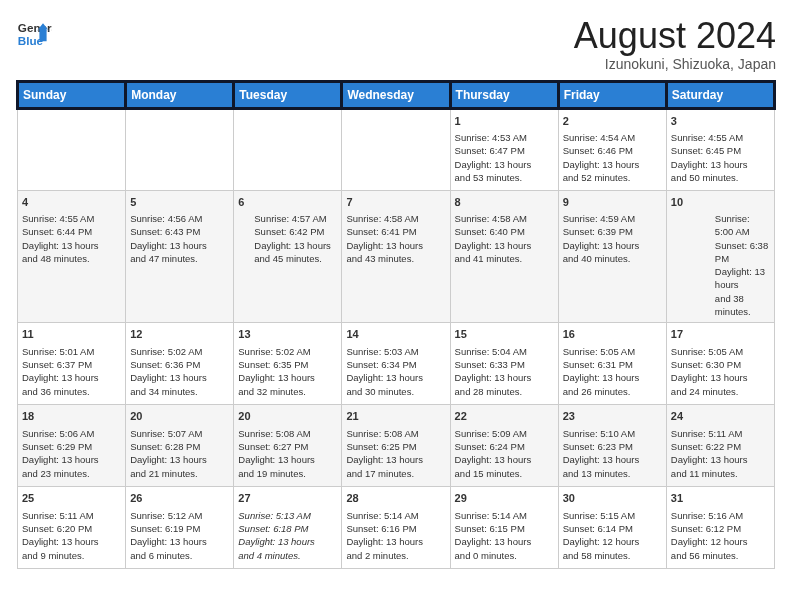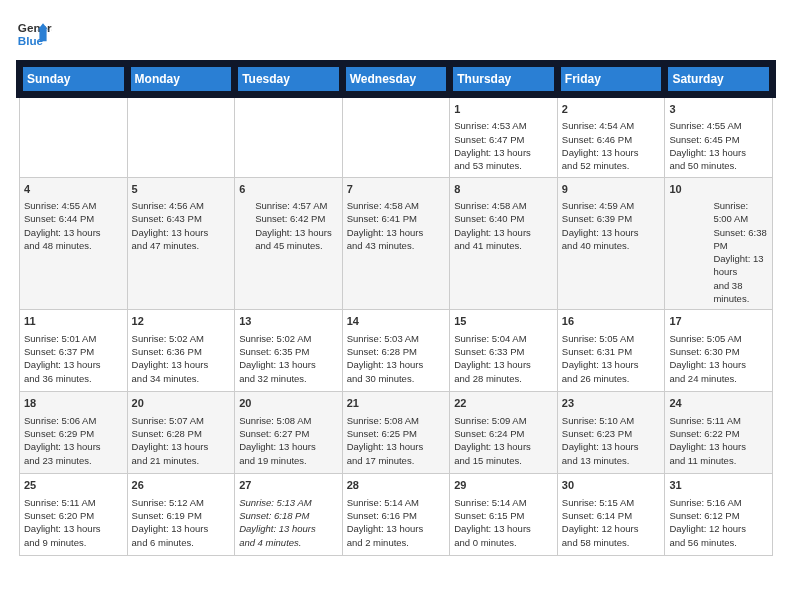--- a/index.html
+++ b/index.html
@@ -43,21 +43,21 @@
       border-collapse: collapse;
       font-size: 10px;
     }
     thead th {
       background-color: #2a7fd4;
       color: #fff;
       padding: 5px 4px;
       font-size: 12px;
       font-weight: bold;
       text-align: left;
-      border: 7px solid #0f172a;
+      border: 3px solid #0f172a;
       margin-left: 32px;
     }
     td {
       border: 1px solid #ccc;
       vertical-align: top;
       padding: 4px;
       width: calc(100%/7);
       height: 82px;
       background: #fff;
       color: #333;
@@ -83,20 +83,24 @@
 </head>
 <body>
 
 <div class="header">
   <div class="logo">
     <svg class="logo-icon" viewBox="0 0 40 40">
       <text x="2" y="18" font-size="13" font-weight="bold" fill="#333">General</text>
       <text x="2" y="32" font-size="13" font-weight="bold" fill="#2a7fd4">Blue</text>
       <polygon points="30,8 38,18 34,14 34,28 26,28 26,14 22,18" fill="#2a7fd4"></polygon>
     </svg>
+  </div>
+  <div class="title-block">
+    <div class="month-year">August 2024</div>
+    <div class="location">Izunokuni, Shizuoka, Japan</div>
   </div>
 </div>
 
 <table>
   <thead>
     <tr>
     <th>Sunday</th>
         <th>Monday</th>
         <th>Tuesday</th>
         <th>Wednesday</th>
@@ -202,21 +206,21 @@
         <td>
           <span class="day-num">13</span>
           <div class="day-info" style="white-space: pre-line;">Sunrise: 5:02 AM
 Sunset: 6:35 PM
 Daylight: 13 hours
 and 32 minutes.</div>
         </td>
         <td>
           <span class="day-num">14</span>
           <div class="day-info" style="white-space: pre-line;">Sunrise: 5:03 AM
-Sunset: 6:28 PM
+Sunset: 6:34 PM
 Daylight: 13 hours
 and 30 minutes.</div>
         </td>
         <td>
           <span class="day-num">15</span>
           <div class="day-info" style="white-space: pre-line;">Sunrise: 5:04 AM
 Sunset: 6:33 PM
 Daylight: 13 hours
 and 28 minutes.</div>
         </td>

